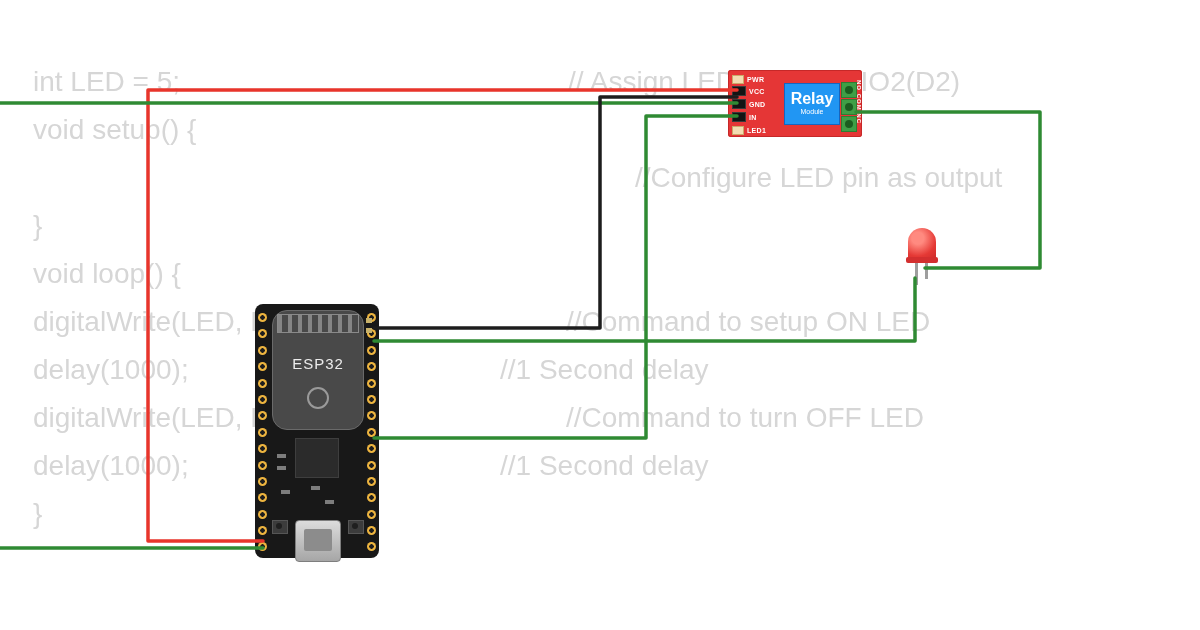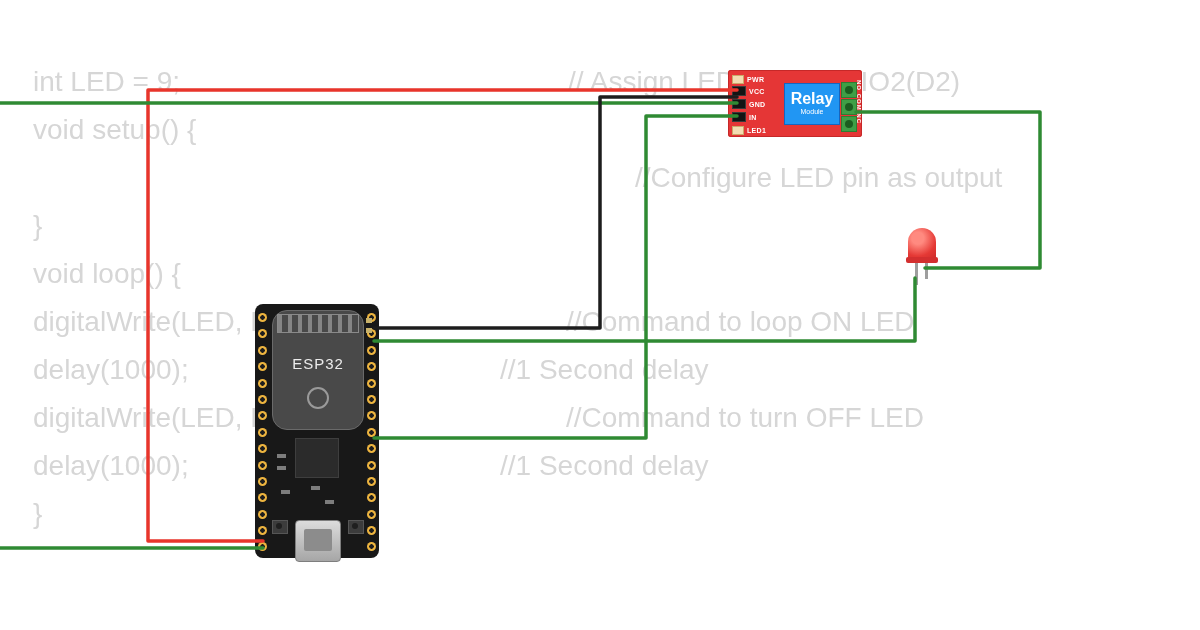--- a/index.html
+++ b/index.html
@@ -76,38 +76,38 @@
                 background:#d32f2f; border-radius:2px; }
   .led-leg { position:absolute; top:35px; width:2.5px; background:#9e9e9e; }
 </style>
 </head>
 <body>
 
 <div class="canvas">
 
   <div class="code-layer">
     <div class="code-line" style="top:66px">
-      <span style="left:33px">int LED = 9;</span>
+      <span style="left:33px">int LED = 5;</span>
       <span style="left:568px">// Assign LED to pin GPIO2(D2)</span>
     </div>
     <div class="code-line" style="top:114px">
       <span style="left:33px">void setup() {</span>
     </div>
     <div class="code-line" style="top:162px">
       <span style="left:635px">//Configure LED pin as output</span>
     </div>
     <div class="code-line" style="top:210px">
       <span style="left:33px">}</span>
     </div>
     <div class="code-line" style="top:258px">
       <span style="left:33px">void loop() {</span>
     </div>
     <div class="code-line" style="top:306px">
       <span style="left:33px">digitalWrite(LED, HIGH);</span>
-      <span style="left:566px">//Command to loop ON LED</span>
+      <span style="left:566px">//Command to setup ON LED</span>
     </div>
     <div class="code-line" style="top:354px">
       <span style="left:33px">delay(1000);</span>
       <span style="left:500px">//1 Second delay</span>
     </div>
     <div class="code-line" style="top:402px">
       <span style="left:33px">digitalWrite(LED, LOW);</span>
       <span style="left:566px">//Command to turn OFF LED</span>
     </div>
     <div class="code-line" style="top:450px">

